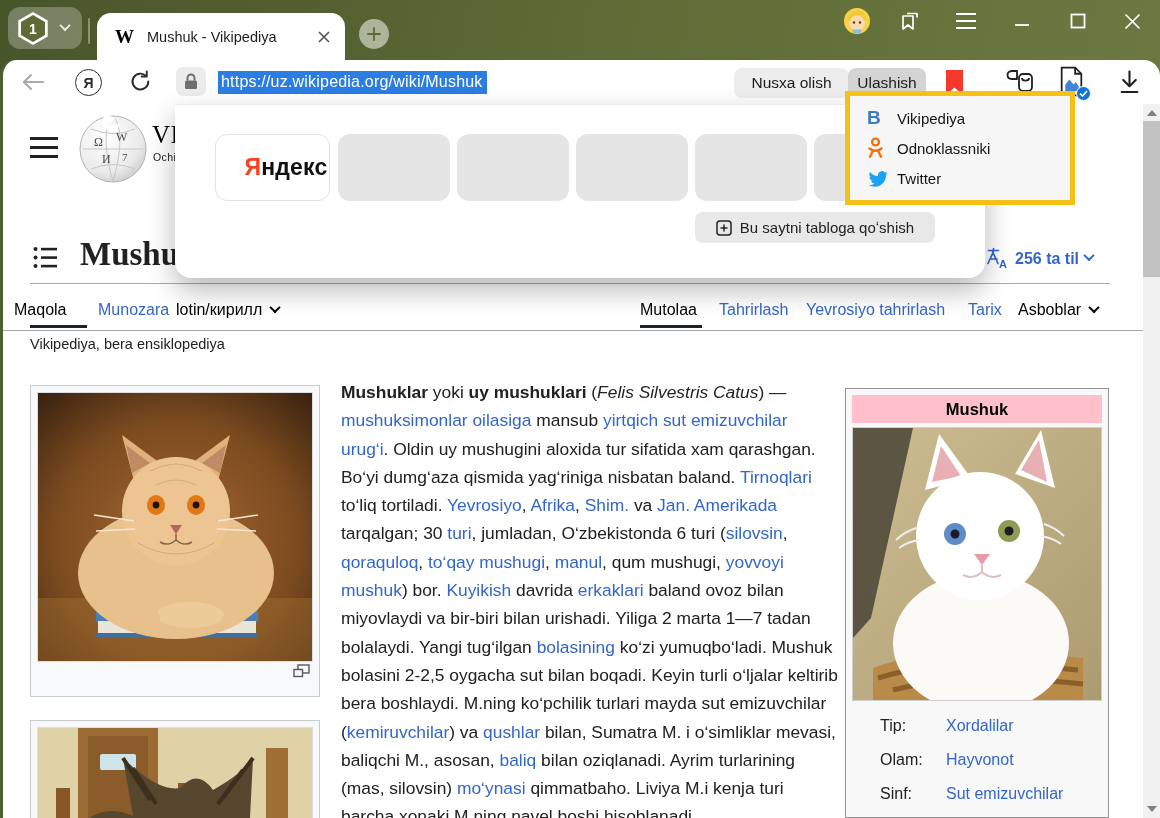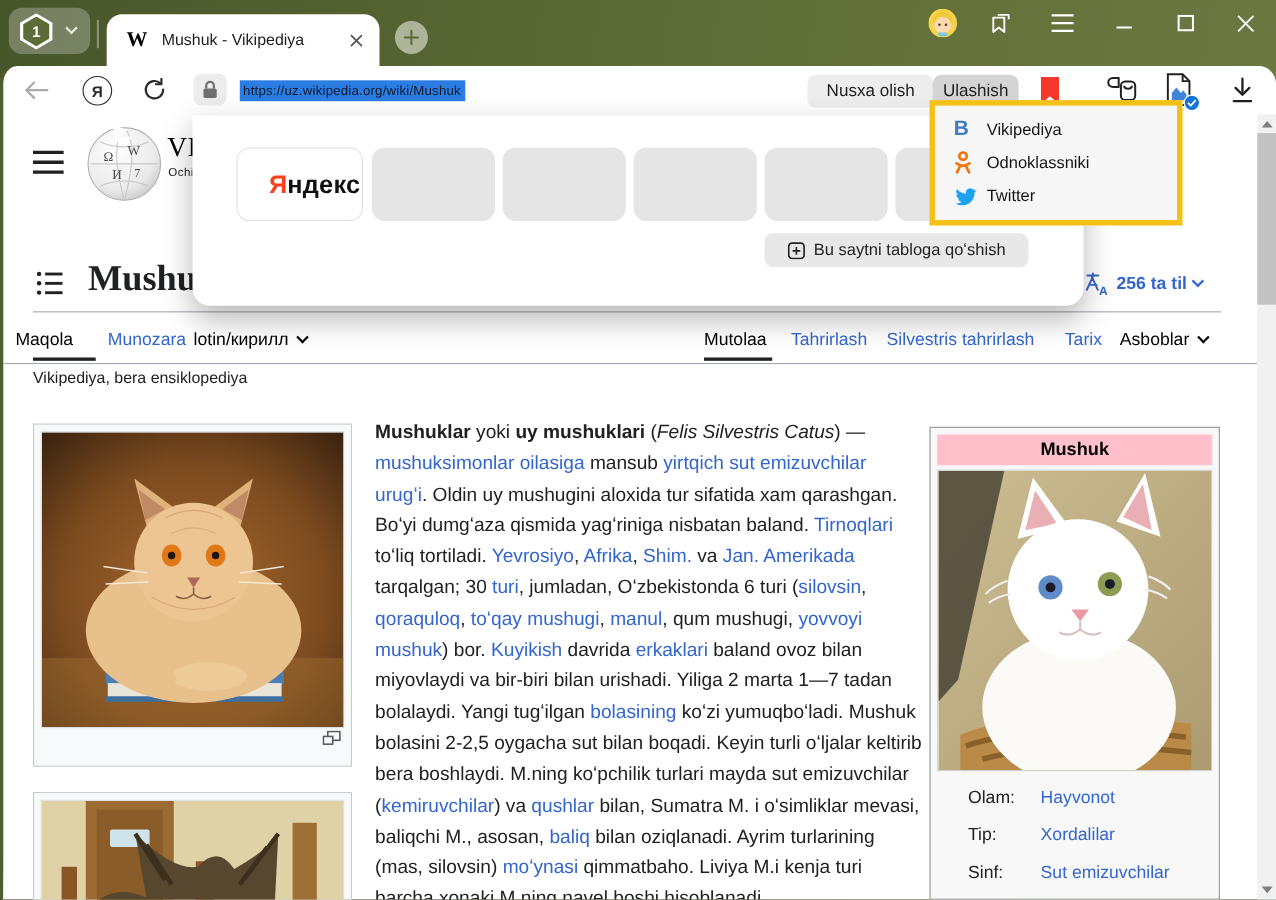--- a/index.html
+++ b/index.html
@@ -34,21 +34,21 @@
 
   
   .card { inset:60px 0 0 0; background:#fff; border-radius:16px 16px 0 0; border-left:3px solid #4f5e31; }
 
   
   .tb-ic { display:flex; align-items:center; justify-content:center; }
   .ya-circ { left:75px; top:69px; width:27px; height:27px; border:1.7px solid #2a2a2a; border-radius:50%;
              font-size:14px; font-weight:bold; color:#2a2a2a; }
   .lock-chip { left:176px; top:67px; width:30px; height:29px; background:#ececec; border-radius:7px; }
   .url { left:218px; top:68px; height:28px; display:flex; align-items:center; }
-  .url span { background:#2b7de2; color:#0f172a; font-size:12px; padding:2px 4px 3px 3px; letter-spacing:.2px; }
+  .url span { background:#2b7de2; color:#ffffff; font-size:16px; padding:2px 4px 3px 3px; letter-spacing:.2px; }
   .gbtn { top:68px; height:30px; border-radius:8px; background:#ededed; color:#1d1d1d; font-size:15.5px;
           display:flex; align-items:center; justify-content:center; }
   .flag { left:946px; top:70px; width:17px; height:25px; background:#f4392c;
           clip-path:polygon(0 0,100% 0,100% 100%,50% 70%,0 100%); }
   .badge-chk { position:absolute; right:-6px; bottom:-4px; width:15px; height:15px; border-radius:50%;
                background:#1274d4; border:1.5px solid #fff; display:flex; align-items:center; justify-content:center; }
 
   
   .wiki a, .wlink { color:#3366cc; text-decoration:none; cursor:pointer; }
   .wordmark { left:152px; top:121px; font-family:"Liberation Serif", serif; font-size:25px; color:#000;
@@ -277,21 +277,21 @@
 
     <span class="abs navrow blk" style="left:14px">Maqola</span>
     <a class="abs navrow" style="left:98px">Munozara</a>
     <span class="abs navrow blk" style="left:176px">
       <span>lotin/кирилл</span> <span class="chev" style="margin-left:4px; vertical-align:2px"></span>
     </span>
     <div class="abs nav-underline" style="left:30px; width:57px"></div>
 
     <span class="abs navrow blk" style="left:640px">Mutolaa</span>
     <a class="abs navrow" style="left:719px">Tahrirlash</a>
-    <a class="abs navrow" style="left:806px">Silvestris tahrirlash</a>
+    <a class="abs navrow" style="left:806px">Yevrosiyo tahrirlash</a>
     <a class="abs navrow" style="left:968px">Tarix</a>
     <span class="abs navrow blk" style="left:1018px">
       <span>Asboblar</span> <span class="chev" style="margin-left:4px; vertical-align:2px"></span>
     </span>
     <div class="abs nav-underline" style="left:640px; width:62px"></div>
     <div class="abs hr2"></div>
 
     <div class="abs subtitle">Vikipediya, bera ensiklopediya</div>
 
     <div class="abs thumb" style="left:30px; top:385px; width:290px; height:312px">
@@ -380,26 +380,26 @@
           <circle cx="102" cy="106" r="11" fill="#5f8cc8"></circle>
             <circle cx="102" cy="106" r="4.5" fill="#1c1c28"></circle>
           <circle cx="156" cy="103" r="11" fill="#8e9b52"></circle>
             <circle cx="156" cy="103" r="4.5" fill="#1c1c28"></circle>
           <polygon points="121,126 137,126 129,137" fill="#e89aa4"></polygon>
           <path d="M129 137 v7 M129 144 q-9 8 -19 3 M129 144 q9 8 19 3" stroke="#d8c2c2" stroke-width="2" fill="none"></path>
         </svg>
       </div>
       <div class="ib-table">
         <div class="ib-row">
+          <span class="lbl">Tip:</span>
+          <a>Xordalilar</a>
+        </div>
+        <div class="ib-row">
           <span class="lbl">Olam:</span>
           <a>Hayvonot</a>
-        </div>
-        <div class="ib-row">
-          <span class="lbl">Tip:</span>
-          <a>Xordalilar</a>
         </div>
         <div class="ib-row">
           <span class="lbl">Sinf:</span>
           <a>Sut emizuvchilar</a>
         </div>
       </div>
     </div>
   </div>
 
   <div class="abs sbar">

